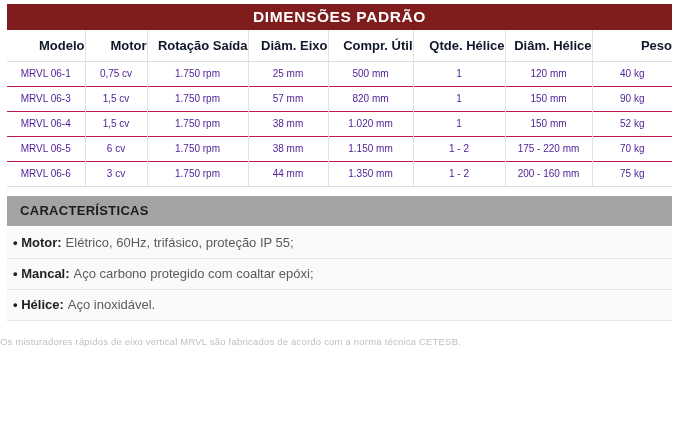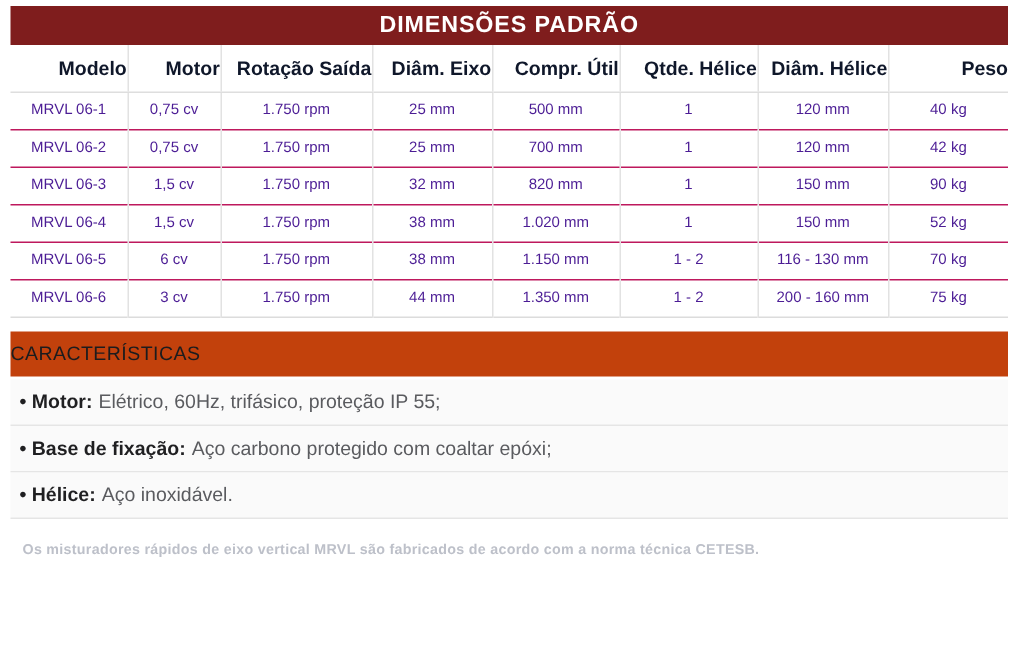--- a/index.html
+++ b/index.html
@@ -46,48 +46,48 @@
     text-align: center;
     vertical-align: middle;
     border-top: 1px solid #be185d;
   }
   .dim-table th + th,
   .dim-table td + td { border-left: 1px solid #e2e2e2; }
 
   .section-bar {
     margin: 9px 7px 0 7px;
     height: 30px;
-    background: #c2410c;
+    background: #a3a3a3;
     color: #1c1c1e;
-    font-weight: normal;
+    font-weight: bold;
     font-size: 13px;
     letter-spacing: 0.3px;
     line-height: 30px;
+    padding-left: 13px;
   }
 
   .features { margin: 2px 7px 15px 7px; }
   .feature-row {
     height: 31px;
     line-height: 30px;
     background: #fafafa;
     border-bottom: 1px solid #e5e5e5;
     padding-left: 6px;
     font-size: 13px;
     white-space: nowrap;
   }
   .feature-label { font-weight: bold; color: #1f1f21; margin-right: 4px; }
   .feature-text  { color: #5a5b5f; }
 
   .footnote {
     margin-top: 7px;
-    padding-left: 15px;
+    padding-left: 0;
     font-size: 9.5px;
     color: #bdc0c9;
     letter-spacing: 0.2px;
-    font-weight: bold;
   }
 </style>
 </head>
 <body>
 
 <div class="page">
 
   <div class="title-bar">DIMENSÕES PADRÃO</div>
 
   <table class="dim-table">
@@ -118,34 +118,24 @@
         <td>MRVL 06-1</td>
         <td>0,75 cv</td>
         <td>1.750 rpm</td>
         <td>25 mm</td>
         <td>500 mm</td>
         <td>1</td>
         <td>120 mm</td>
         <td>40 kg</td>
       </tr>
       <tr>
-        <td>MRVL 06-2</td>
-        <td>0,75 cv</td>
-        <td>1.750 rpm</td>
-        <td>25 mm</td>
-        <td>700 mm</td>
-        <td>1</td>
-        <td>120 mm</td>
-        <td>42 kg</td>
-      </tr>
-      <tr>
         <td>MRVL 06-3</td>
         <td>1,5 cv</td>
         <td>1.750 rpm</td>
-        <td>32 mm</td>
+        <td>57 mm</td>
         <td>820 mm</td>
         <td>1</td>
         <td>150 mm</td>
         <td>90 kg</td>
       </tr>
       <tr>
         <td>MRVL 06-4</td>
         <td>1,5 cv</td>
         <td>1.750 rpm</td>
         <td>38 mm</td>
@@ -154,21 +144,21 @@
         <td>150 mm</td>
         <td>52 kg</td>
       </tr>
       <tr>
         <td>MRVL 06-5</td>
         <td>6 cv</td>
         <td>1.750 rpm</td>
         <td>38 mm</td>
         <td>1.150 mm</td>
         <td>1 - 2</td>
-        <td>116 - 130 mm</td>
+        <td>175 - 220 mm</td>
         <td>70 kg</td>
       </tr>
       <tr>
         <td>MRVL 06-6</td>
         <td>3 cv</td>
         <td>1.750 rpm</td>
         <td>44 mm</td>
         <td>1.350 mm</td>
         <td>1 - 2</td>
         <td>200 - 160 mm</td>
@@ -177,21 +167,21 @@
     </tbody>
   </table>
 
   <div class="section-bar">CARACTERÍSTICAS</div>
 
   <div class="features">
     <div class="feature-row">
       <span class="feature-label">• Motor:</span><span class="feature-text">Elétrico, 60Hz, trifásico, proteção IP 55;</span>
     </div>
     <div class="feature-row">
-      <span class="feature-label">• Base de fixação:</span><span class="feature-text">Aço carbono protegido com coaltar epóxi;</span>
+      <span class="feature-label">• Mancal:</span><span class="feature-text">Aço carbono protegido com coaltar epóxi;</span>
     </div>
     <div class="feature-row">
       <span class="feature-label">• Hélice:</span><span class="feature-text">Aço inoxidável.</span>
     </div>
   </div>
 
   <div class="footnote">Os misturadores rápidos de eixo vertical MRVL são fabricados de acordo com a norma técnica CETESB.</div>
 
 </div>
 

